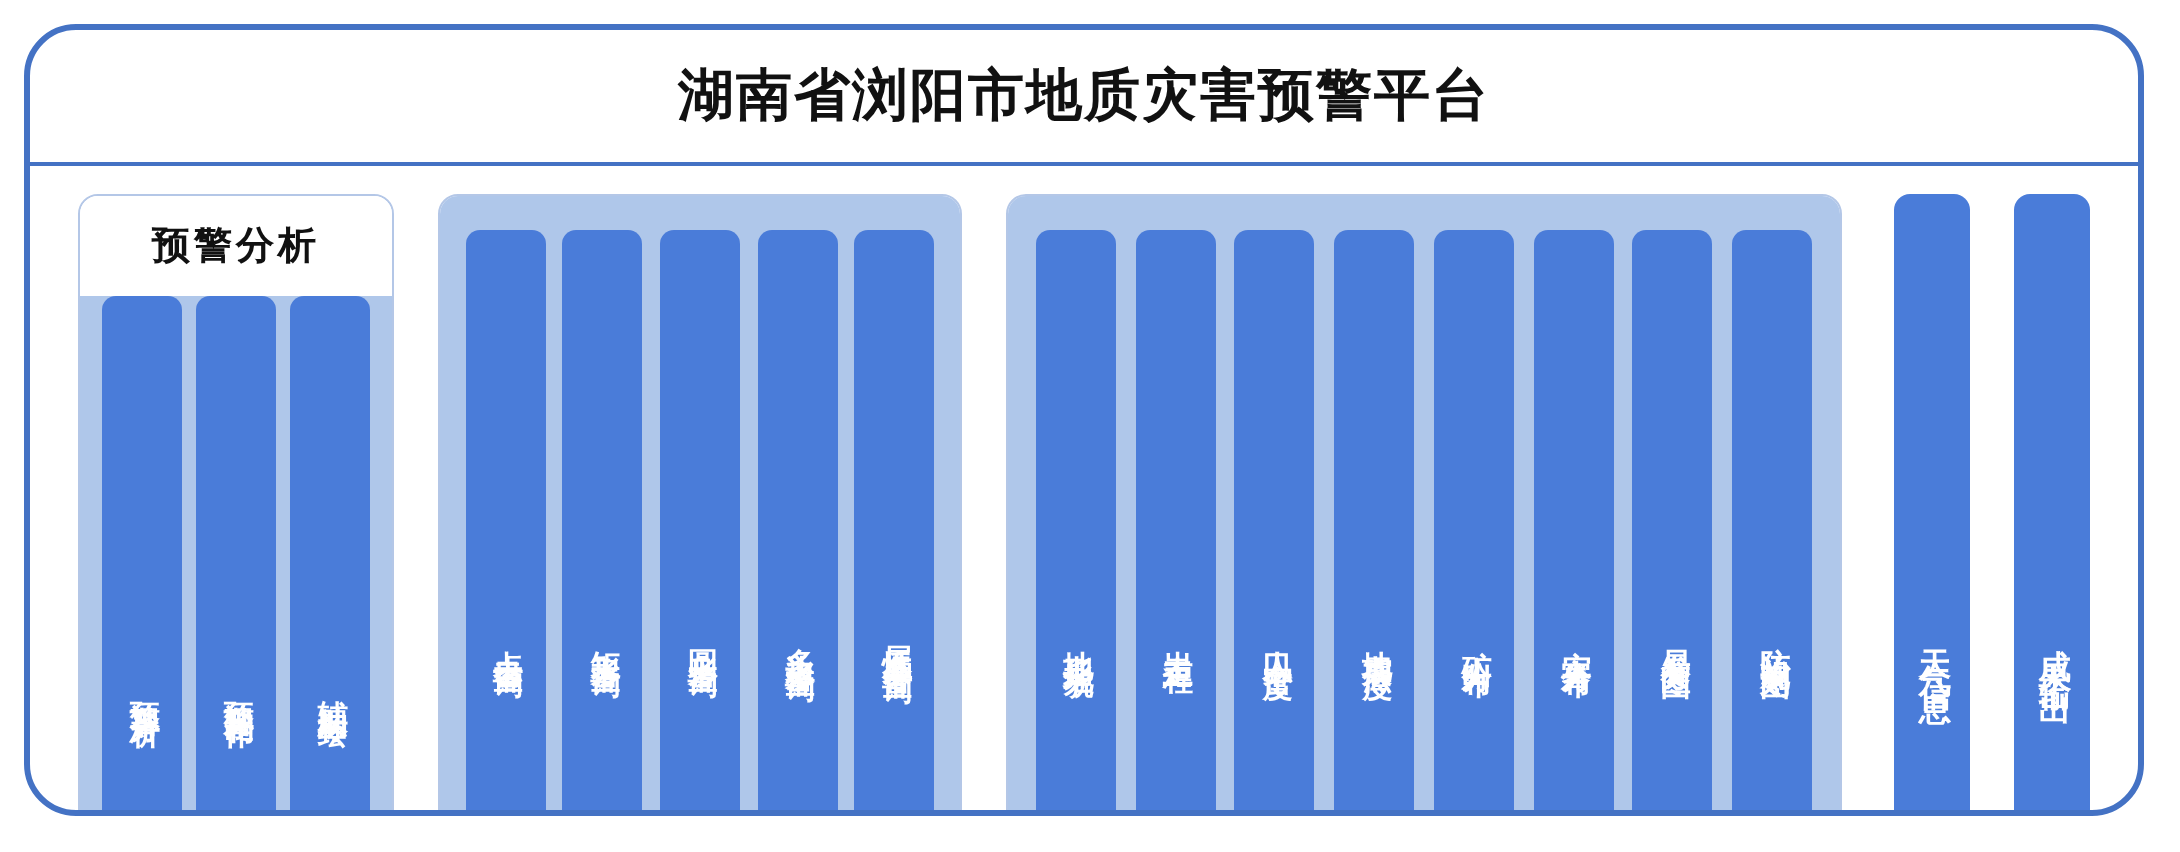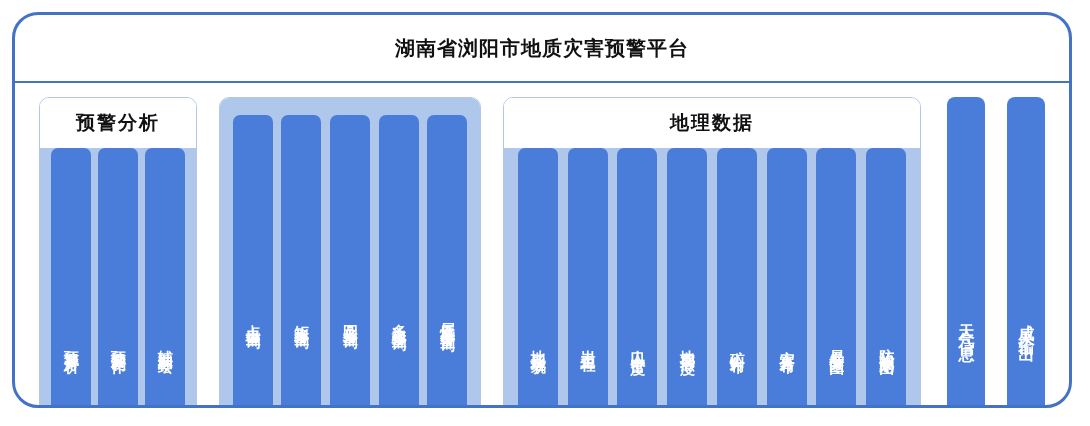--- a/index.html
+++ b/index.html
@@ -24,21 +24,21 @@
     display: flex;
     flex-direction: column;
   }
   .title-bar {
     height: 66px;
     flex: 0 0 66px;
     display: flex;
     align-items: center;
     justify-content: center;
     border-bottom: 2px solid #4472C4;
-    font-size: 20px;
+    font-size: 28px;
     font-weight: bold;
     color: #111111;
     letter-spacing: 1px;
   }
   .content {
     flex: 1;
     display: flex;
     align-items: stretch;
     gap: 22px;
     padding: 14px 24px 22px 24px;
@@ -134,21 +134,20 @@
       <div class="panel-body">
         <div class="module-bar">点击查询</div>
         <div class="module-bar">矩形查询</div>
         <div class="module-bar">圆形查询</div>
         <div class="module-bar">多边形查询</div>
         <div class="module-bar">属性条件查询</div>
       </div>
     </div>
 
     <div class="panel panel-3">
-      <div class="panel-title">地理数据</div>
       <div class="panel-body">
         <div class="module-bar">地形地貌</div>
         <div class="module-bar">岩土工程</div>
         <div class="module-bar">人口密度</div>
         <div class="module-bar">地震烈度</div>
         <div class="module-bar">矿山分布</div>
         <div class="module-bar">灾害分布</div>
         <div class="module-bar">易发分区图</div>
         <div class="module-bar">防治规划图</div>
       </div>

